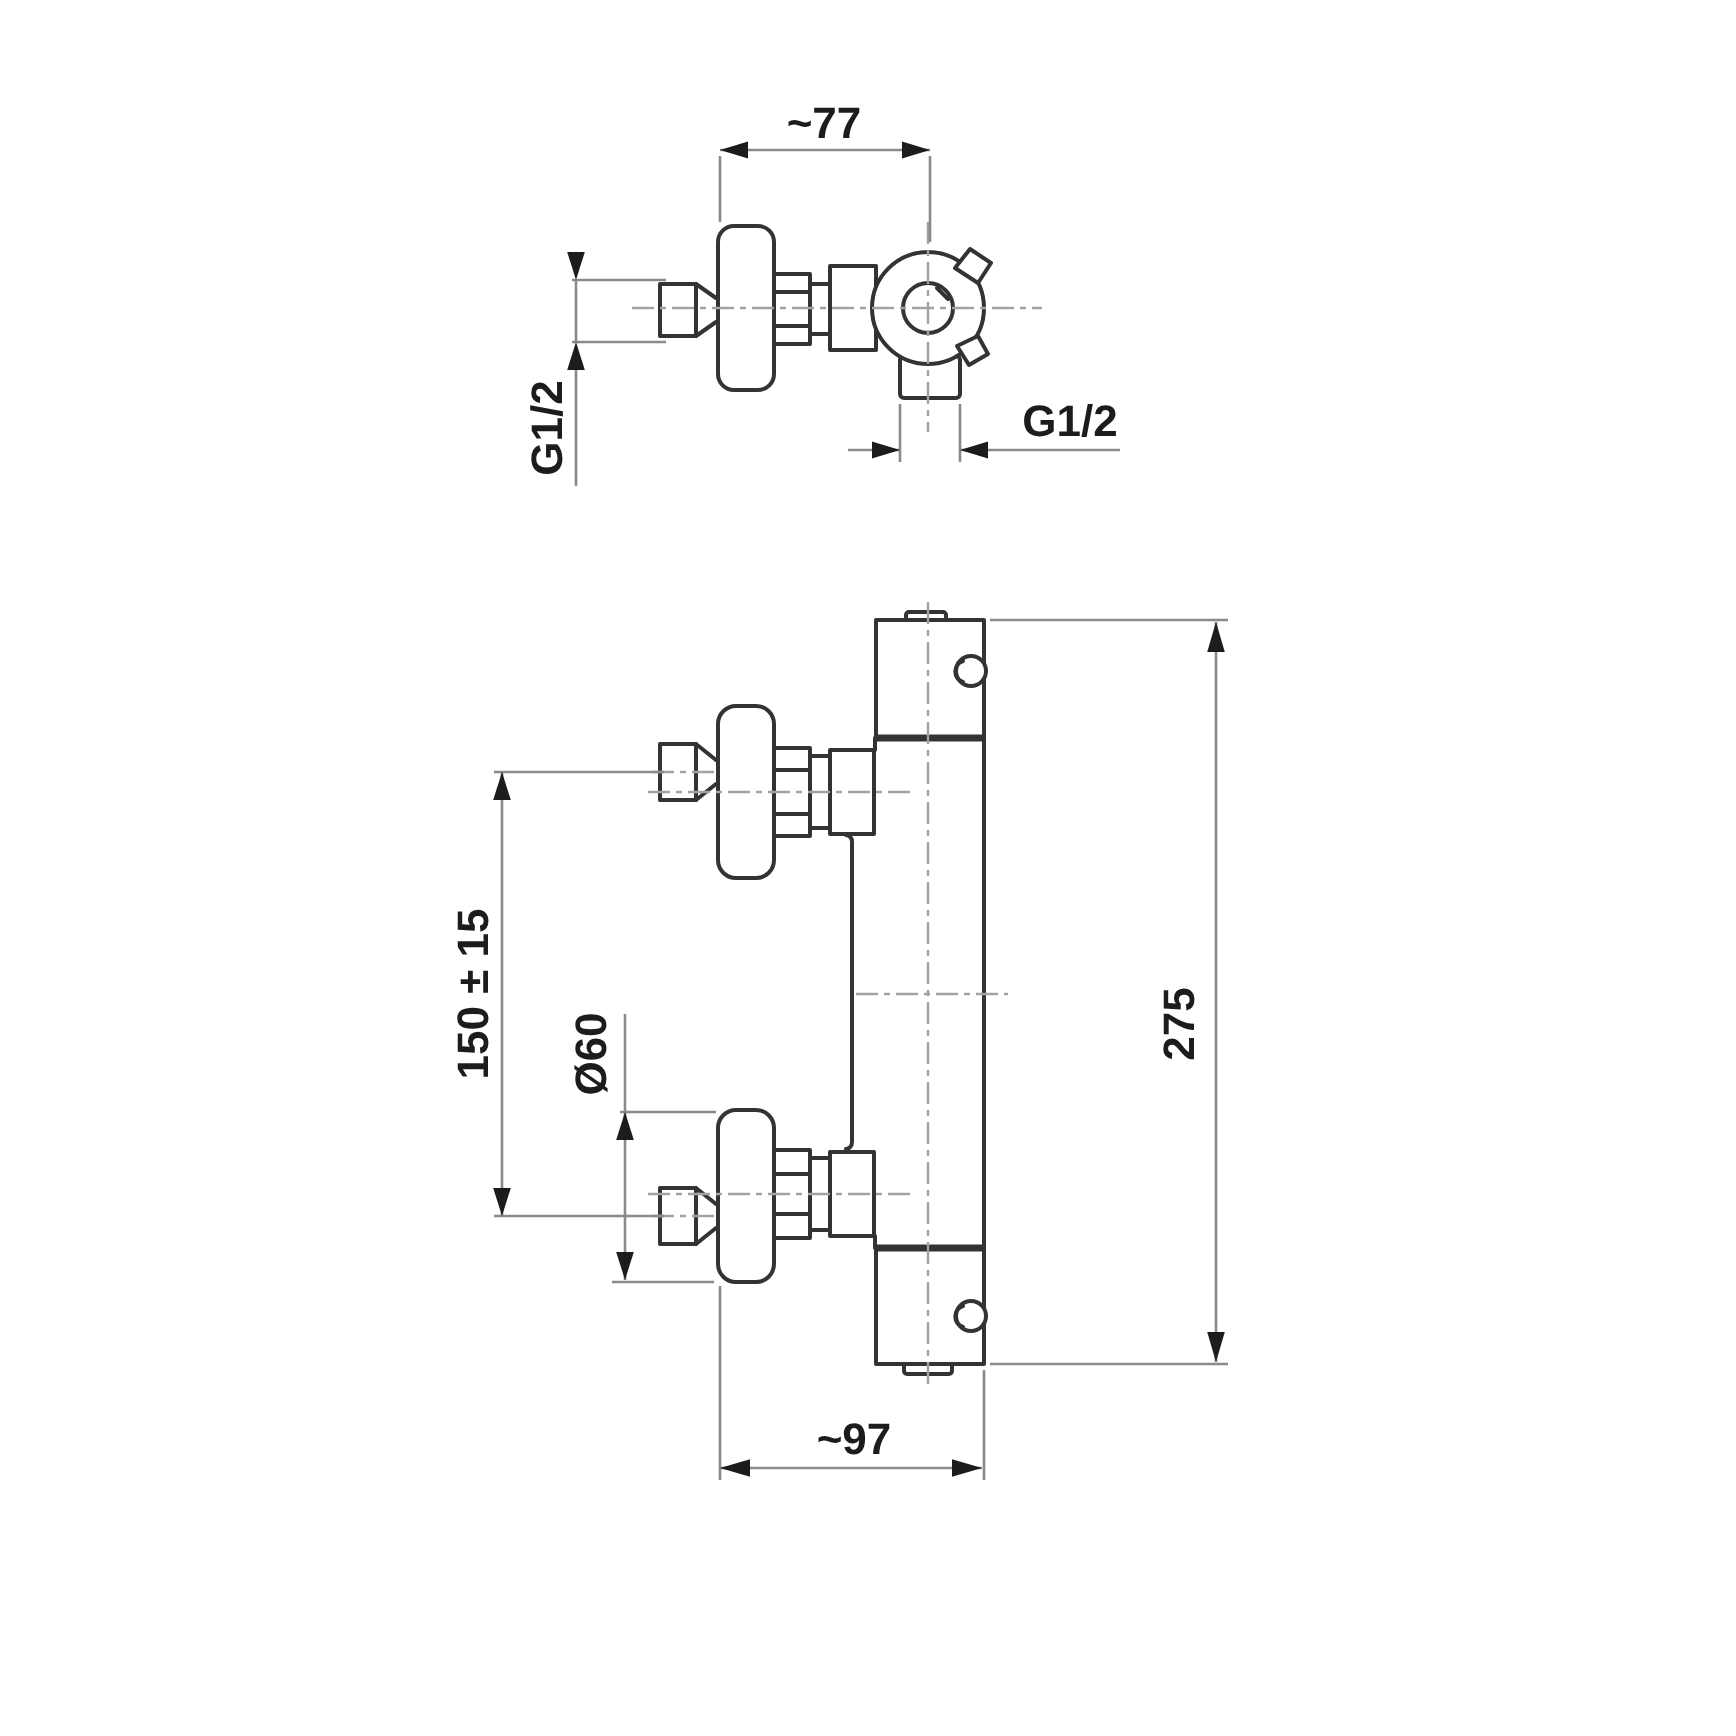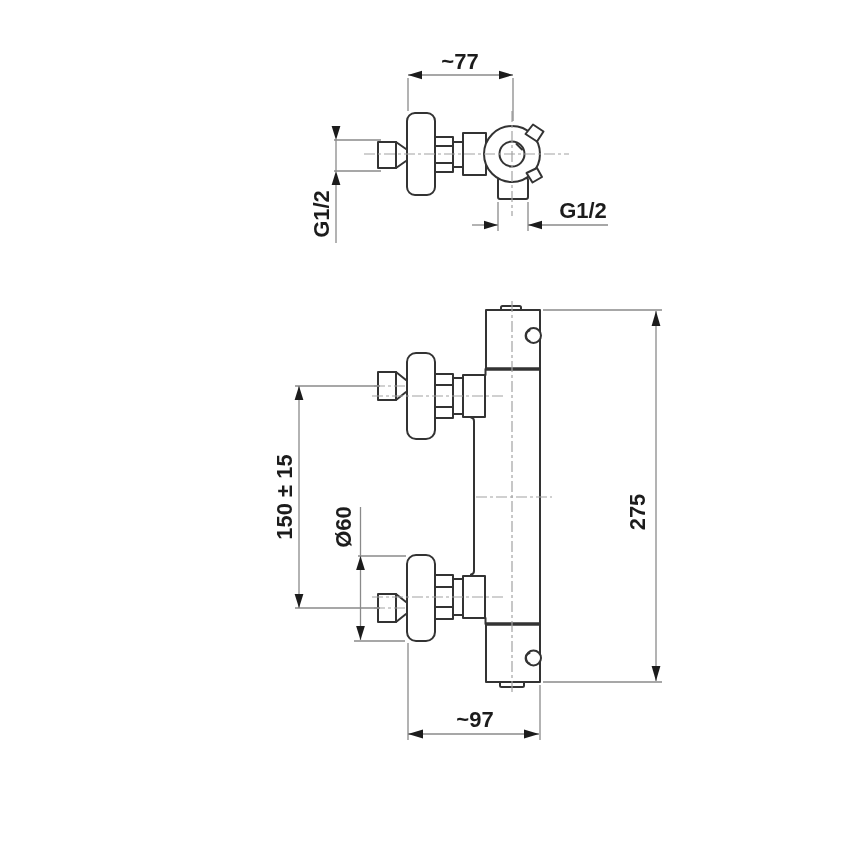--- a/index.html
+++ b/index.html
@@ -1,16 +1,16 @@
 <!DOCTYPE html>
 <html style="--background: #ffffff; --outline: #333333; --dimension_line: #8a8a8a; --centerline: #a2a2a2; --arrowhead: #1c1c1c; --text: #1c1c1c;"><head>
 <meta charset="utf-8">
 <style>
   html,body{margin:0;padding:0;background:#fff;}
-  .stage{width:772px;height:868px;background:var(--background,#fff);position:relative;overflow:hidden;margin-left:48px;}
+  .stage{width:772px;height:868px;background:var(--background,#fff);position:relative;overflow:hidden;}
   svg{display:block;}
   .outline{fill:#ffffff;stroke:var(--outline,#333);stroke-width:2;stroke-linejoin:round;}
   .oline{fill:none;stroke:var(--outline,#333);stroke-width:2;stroke-linejoin:round;stroke-linecap:round;}
   .thick{fill:none;stroke:var(--outline,#333);stroke-width:3.6;}
   .dim{fill:none;stroke:var(--dimension_line,#888);stroke-width:1.3;}
   .cl{fill:none;stroke:var(--centerline,#a0a0a0);stroke-width:1.2;stroke-dasharray:11 3 3 3;}
   .ah{fill:var(--arrowhead,#1c1c1c);stroke:none;}
   .dtxt{fill:var(--text,#1c1c1c);font-family:"Liberation Sans",sans-serif;font-weight:700;font-size:22px;}
 </style>
 </head>

